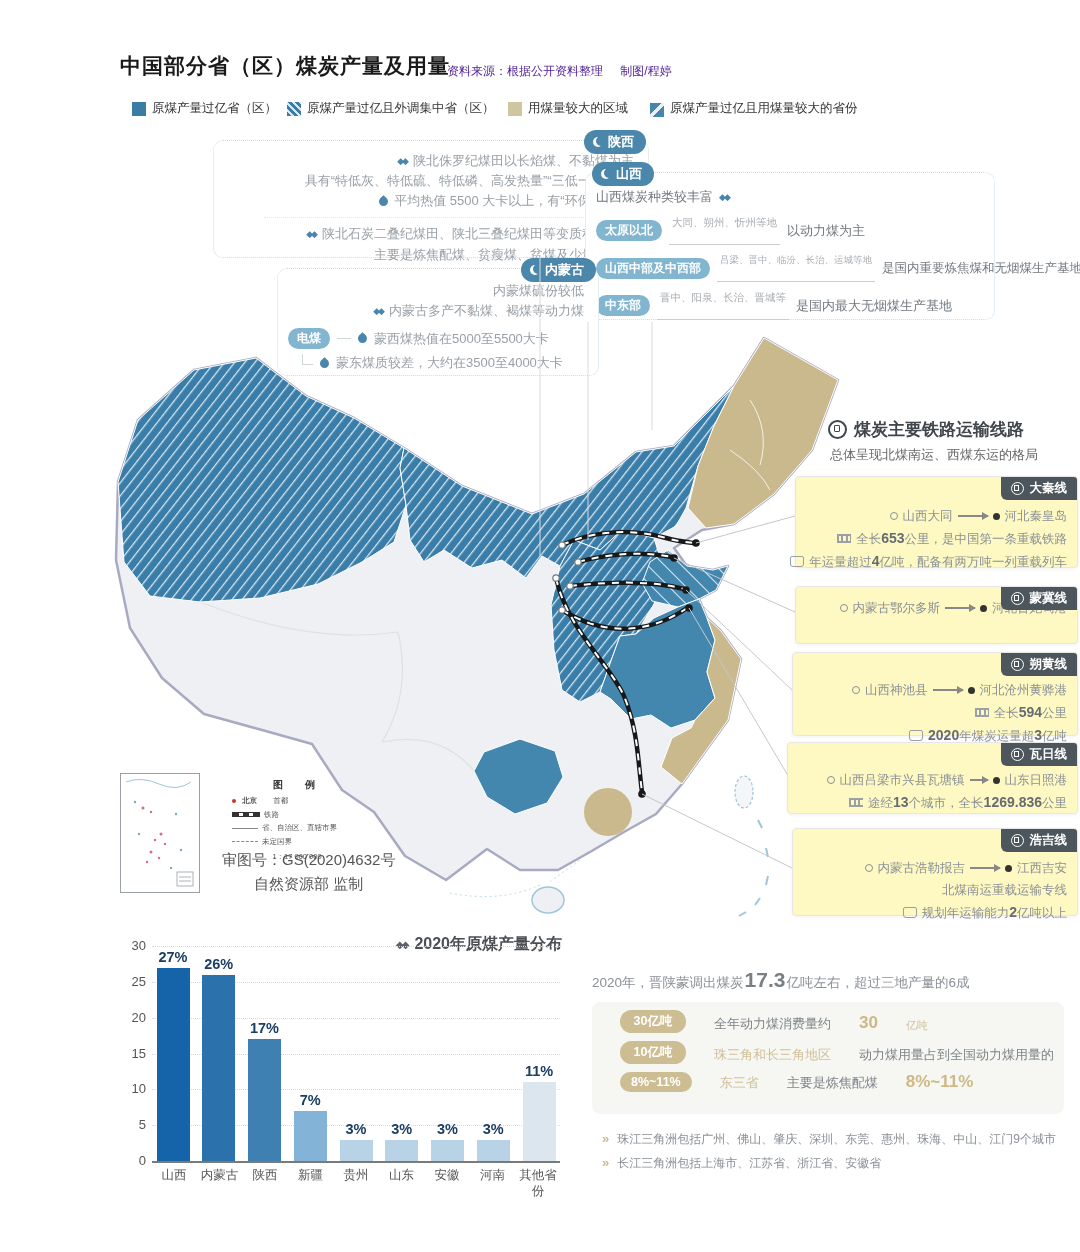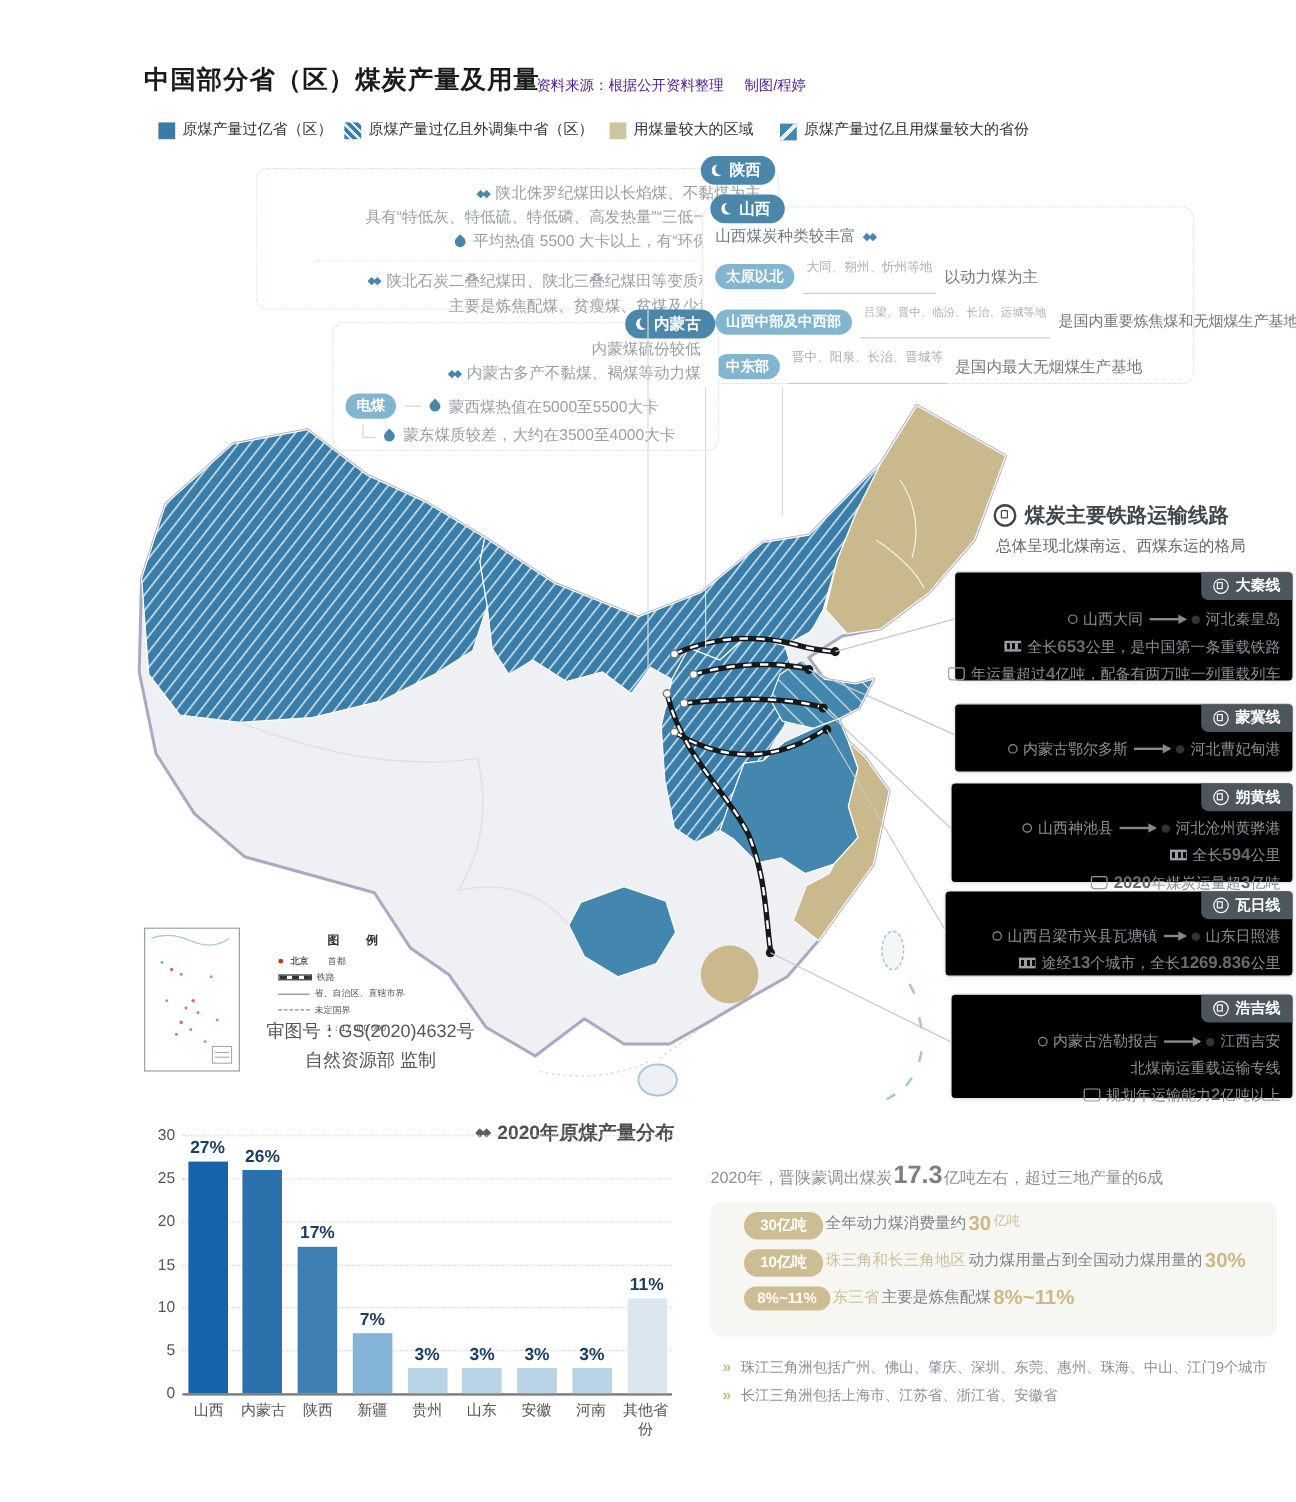--- a/index.html
+++ b/index.html
@@ -34,21 +34,21 @@
              padding:2px 9px;border-radius:11px;white-space:nowrap;}
   .note-underline{font-size:10.5px;color:#a9aeb3;border-bottom:1px solid #c8cdd1;padding:0 3px 14px 3px;white-space:nowrap;}
   .co-row{display:flex;align-items:center;gap:7px;margin-top:9px;flex-wrap:nowrap;}
   .co-row-text{font-size:13px;color:#70787e;white-space:nowrap;}
 
   
   .rail-title{display:flex;align-items:center;gap:7px;font-size:17px;font-weight:bold;color:#3f464c;}
   .rail-sub{font-size:13px;color:#666;}
   .train-icon{width:15px;height:15px;border:2px solid #3f464c;border-radius:50%;position:relative;flex:0 0 auto;}
   .train-icon::after{content:"";position:absolute;left:3.5px;top:3px;width:4px;height:5px;border:1.5px solid #3f464c;border-radius:1px;}
-  .rail-box{position:absolute;background:#000000;border:1px solid #e7e7e7;border-radius:4px;box-shadow:0 1px 4px rgba(0,0,0,.06);}
+  .rail-box{position:absolute;background:#fef9c3;border:1px solid #e7e7e7;border-radius:4px;box-shadow:0 1px 4px rgba(0,0,0,.06);}
   .rail-badge{position:absolute;top:0;right:0;display:flex;align-items:center;gap:6px;background:#4d565c;color:#fff;
               font-size:12.5px;font-weight:bold;padding:3px 10px;border-radius:0 3px 0 6px;}
   .train-icon-w{width:11px;height:11px;border:1.6px solid #fff;border-radius:50%;position:relative;flex:0 0 auto;}
   .train-icon-w::after{content:"";position:absolute;left:2.5px;top:2px;width:3px;height:4px;border:1px solid #fff;}
   .rail-row{display:flex;justify-content:flex-end;align-items:center;gap:5px;padding:2.5px 10px;
             font-size:12.5px;color:#8a9096;white-space:nowrap;}
   .rail-row .num,.boost .num{font-weight:bold;font-size:14px;color:#666c72;}
   .o-marker{width:6px;height:6px;border:1.5px solid #8a9096;border-radius:50%;flex:0 0 auto;}
   .d-marker{width:7px;height:7px;background:#333;border-radius:50%;flex:0 0 auto;}
   .arrow{position:relative;width:30px;height:1.5px;background:#888;flex:0 0 auto;}
@@ -74,21 +74,21 @@
   .bar-label{font-size:14.5px;font-weight:bold;margin-bottom:3px;font-stretch:condensed;}
   #xlabels{position:absolute;left:42px;top:236px;width:408px;display:flex;justify-content:space-between;padding:0 2px;box-sizing:border-box;}
   .xtick{width:40px;text-align:center;font-size:12.5px;color:#555;line-height:1.25;word-break:break-all;}
 
   
   .transfer-badge{display:inline-block;background:#4a87a8;color:#fff;font-size:13.5px;font-weight:bold;
                   padding:4px 16px;border-radius:14px;}
   .summary{font-size:13.5px;color:#8a9096;}
   .summary .big{font-size:21px;font-weight:bold;color:#787f85;padding:0 1px;}
   #stats-box{position:absolute;left:592px;top:1002px;width:472px;height:112px;background:#f6f6f2;border-radius:8px;}
-  .stat-row{display:flex;align-items:flex-start;gap:2px;padding:8px 0 0 28px;white-space:nowrap;}
+  .stat-row{display:flex;align-items:flex-end;gap:28px;padding:8px 0 0 28px;white-space:nowrap;}
   .stat-pill{display:inline-block;background:#cdbd93;color:#fff;font-size:12.5px;font-weight:bold;
              padding:3px 11px;border-radius:12px;min-width:44px;text-align:center;}
   .seg-dark{font-size:13px;color:#7d848a;}
   .seg-tan{font-size:13px;color:#cfc09a;}
   .seg-big{font-size:17px;font-weight:bold;color:#cdb985;}
   .seg-tansmall{font-size:11px;color:#cfc09a;}
   .note-row{display:flex;align-items:flex-start;gap:8px;font-size:12px;color:#8a9096;margin-top:7px;}
   .note-arrow{color:#c9b98c;font-weight:bold;font-size:13px;line-height:1.2;}
 
   
@@ -351,21 +351,21 @@
       <span class="icon-wagon"></span>
       <span>年运量超过<span class="num">4</span>亿吨，配备有两万吨一列重载列车</span>
     </div>
   </div>
 
   <div class="rail-box" style="left:795px;top:586px;width:281px;height:56px;">
     <div class="rail-badge">
       <span class="train-icon-w"></span>
       <span>蒙冀线</span>
     </div>
-    <div class="rail-row" style="margin-top:26px;text-align:center;">
+    <div class="rail-row" style="margin-top:10px;text-align:center;">
       <span class="o-marker"></span>
       <span>内蒙古鄂尔多斯</span>
       <span class="arrow"></span>
       <span class="d-marker"></span>
       <span>河北曹妃甸港</span>
     </div>
   </div>
 
   <div class="rail-box" style="left:792px;top:652px;width:284px;height:82px;">
     <div class="rail-badge">

